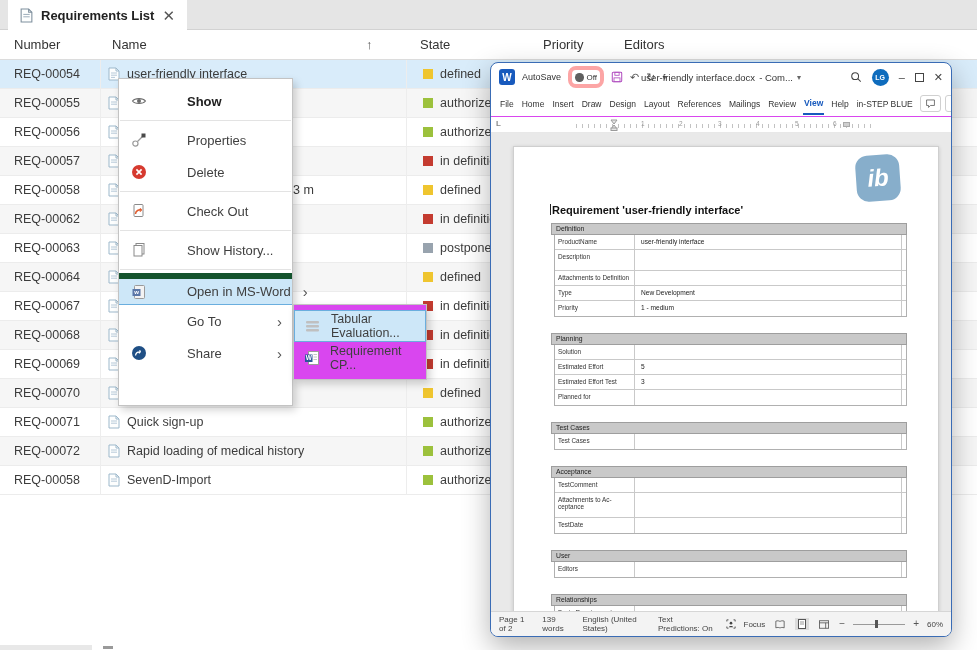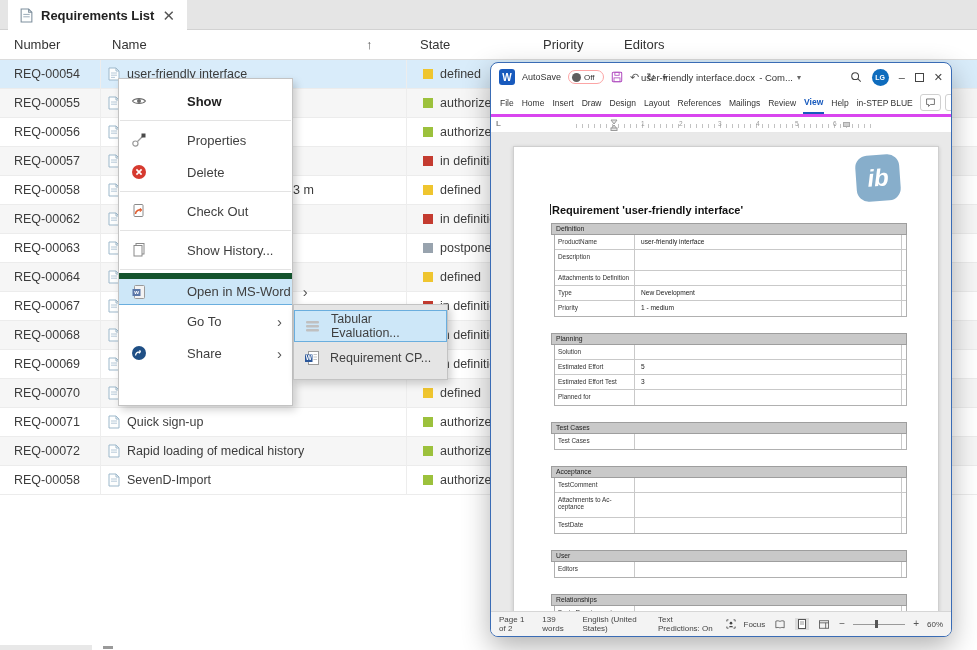--- a/index.html
+++ b/index.html
@@ -42,49 +42,49 @@
   .ctx-item { position:relative; height:32px; display:flex; align-items:center; padding:0 10px 0 12px; gap:12px;
               font-size:13px; color:#3f3f3f; }
   .ctx-item .mi { width:16px; height:16px; flex:none; }
   .ctx-item .lbl { white-space:nowrap;margin-left:28px; }
   .ctx-item.bold .lbl { font-weight:bold; color:#222; }
   .ctx-item.hl { background:#cde7f8; border-top:6px solid #14532d; border-bottom:1px solid #6aaede; }
   .ctx-item .arr { margin-left:auto; color:#555; font-size:15px; line-height:1; }
   .ctx-sep { height:1px; background:#e3e3e3; margin:3px 1px; }
 
   
-  .sub { position:absolute; left:293px; top:304px; width:155px; height:76px; background:#e5e5e5;
+  .sub { position:absolute; left:293px; top:304px; width:134px; height:76px; background:#d946ef;
          border:1px solid #c3c3c3; box-shadow:3px 4px 8px rgba(0,0,0,.18); padding:5px 0; z-index:6; }
   .sub-item { position:relative; height:32px; display:flex; align-items:center; padding:0 8px 0 10px; gap:10px;
               font-size:12.5px; color:#3f3f3f; }
   .sub-item.hl { background:#cde7f8; border:1px solid #6aaede; }
   .sub-item .mi { width:16px; height:16px; flex:none; }
 
   
   .ww { position:absolute; left:490px; top:62px; width:462px; height:575px; background:#fff;
         border:1px solid #3a6cb5; border-radius:8px; box-shadow:0 10px 28px rgba(0,0,0,.30);
         z-index:10; overflow:hidden; }
   .ww-title { position:relative; height:28px; display:flex; align-items:center; padding:0 8px; gap:7px; }
   .wlogo { width:16px; height:16px; background:#185abd; border-radius:3px; color:#fff; font-size:10px; font-weight:bold;
            display:flex; align-items:center; justify-content:center; flex:none; }
   .as-label { font-size:9px; color:#333; }
-  .pill { width:36px; height:14px; border:1px solid #fca5a5; border-radius:8px; display:flex; align-items:center; padding:0 3px; gap:3px; }
+  .pill { width:36px; height:22px; border:4px solid #fca5a5; border-radius:8px; display:flex; align-items:center; padding:0 3px; gap:3px; }
   .pill .knob { width:9px; height:9px; border-radius:50%; background:#5f5f5f; }
   .pill .pofft { font-size:8px; color:#333; }
   .tb-ic { font-size:11px; color:#555; line-height:1; }
   .tb-caret { font-size:8px; color:#666; }
   .wtitle { position:absolute; left:50%; transform:translateX(-50%); top:0; height:28px; display:flex; align-items:center; gap:4px;
             font-size:9.5px; color:#333; white-space:nowrap; }
   .wt-right { margin-left:auto; display:flex; align-items:center; gap:10px; }
   .avatar { width:17px; height:17px; border-radius:50%; background:#0f6cbd; color:#fff; font-size:7px; font-weight:bold;
             display:flex; align-items:center; justify-content:center; }
   .wc { font-size:11px; color:#444; line-height:1; }
   .wc-box { width:9px; height:9px; border:1px solid #444; }
 
-  .ww-ribbon { position:relative; height:26px; border-bottom:3px solid #d946ef; display:flex; align-items:center;
+  .ww-ribbon { position:relative; height:26px; border-bottom:1px solid #d946ef; display:flex; align-items:center;
                padding:0 8px; gap:6px; }
   .rtab { font-size:8.5px; color:#333; padding:5px 1px; white-space:nowrap; }
   .rtab.active { color:#185abd; border-bottom:2px solid #185abd; font-weight:bold; }
   .rb-right { margin-left:auto; display:flex; align-items:center; gap:4px; }
   .rb-btn { height:17px; border:1px solid #d0d0d0; border-radius:3px; display:flex; align-items:center; padding:0 4px; gap:2px; background:#fff; }
 
   .ww-ruler { position:relative; height:16px; background:#fff; border-bottom:1px solid #e8e8e8; }
   .ruler-ticks { position:absolute; left:85px; width:295px; top:7px; height:4px;
                  background:repeating-linear-gradient(to right,#c2c2c2 0 1px,transparent 1px 6px); }
   .rnum { position:absolute; top:3px; font-size:6.5px; color:#999; }

